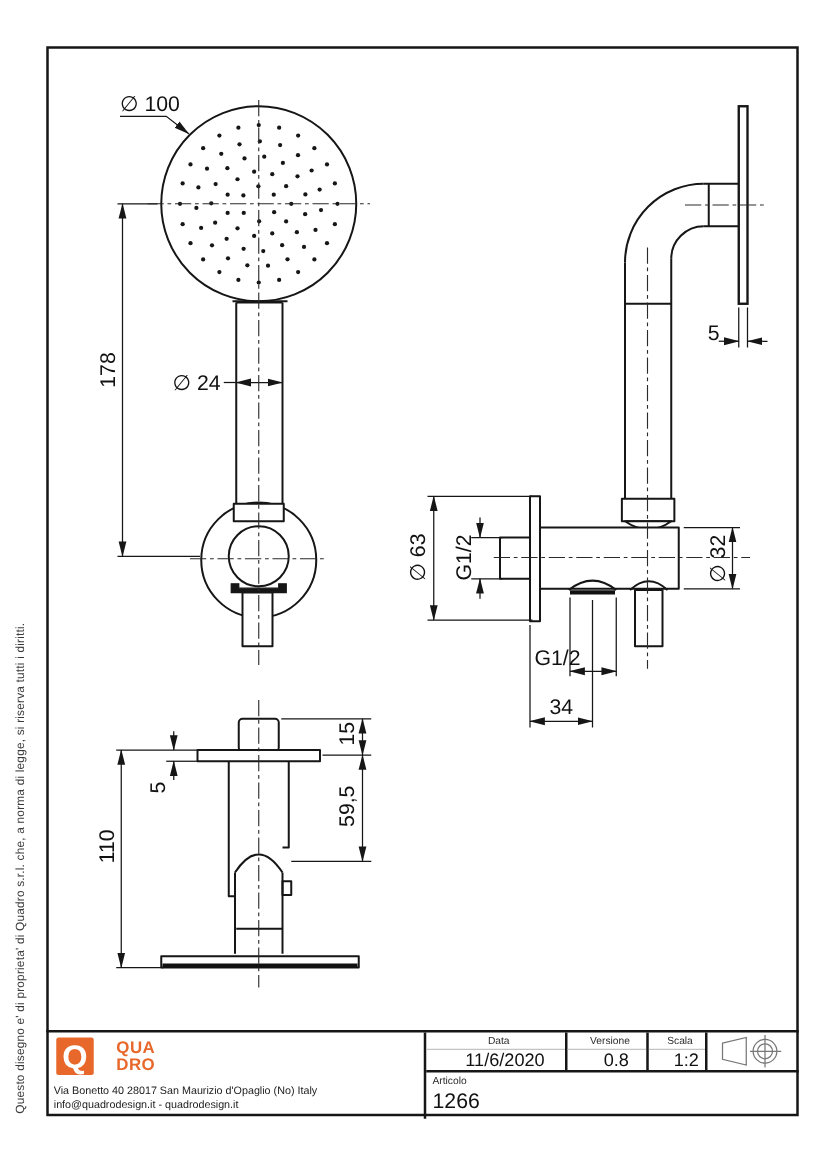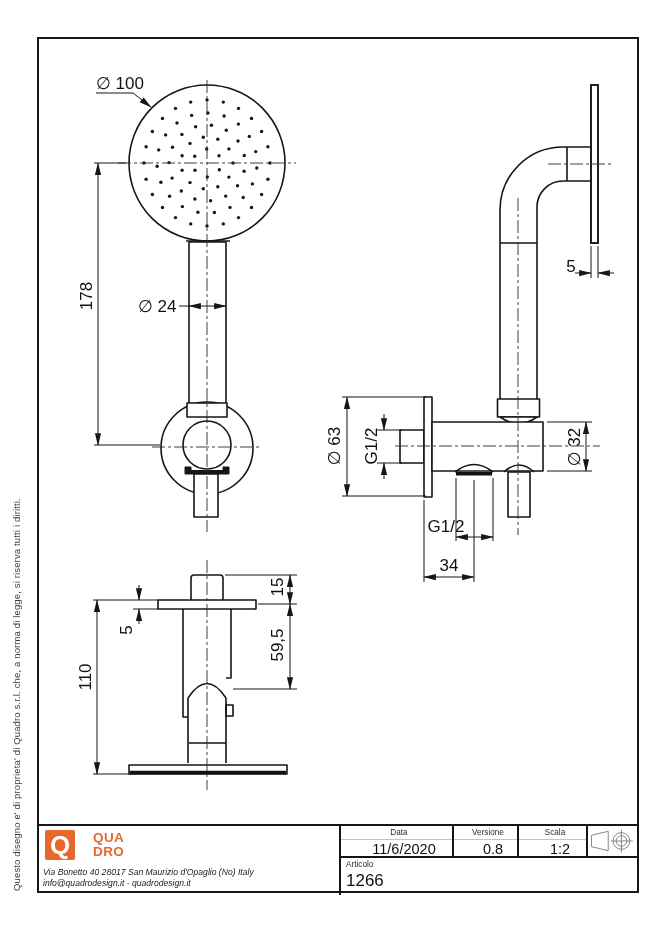--- a/index.html
+++ b/index.html
@@ -20,21 +20,21 @@
   text.dt{font-family:"Liberation Sans",sans-serif;font-size:17px;fill:#111;}
   
   .strip{position:absolute;left:37px;top:824px;width:602px;height:69px;
          border-top:2.2px solid #161616;box-sizing:border-box;}
   .logo{position:absolute;left:8px;top:4px;display:flex;}
   .logo-square{width:30px;height:30px;background:#E8682C;border-radius:2px;
          color:#fff;font-size:26px;font-weight:bold;display:flex;align-items:center;
          justify-content:center;line-height:30px;}
   .logo-word{margin-left:18px;color:#E8682C;font-size:13.5px;font-weight:bold;
          line-height:14px;letter-spacing:.4px;margin-top:1px;}
-  .address{position:absolute;left:6px;top:41px;font-size:8.6px;line-height:10.5px;color:#222;font-style:italic;}
+  .address{position:absolute;left:6px;top:41px;font-size:8.6px;line-height:10.5px;color:#222;}
   .tblock{position:absolute;left:302px;top:0;width:300px;height:69px;
          border-left:2.2px solid #161616;box-sizing:border-box;}
   .trow1{display:flex;height:30px;box-sizing:border-box;text-align:center;}
   .tcell{box-sizing:border-box;border-right:2.2px solid #161616;overflow:hidden;}
   .tcell.last{border-right:none;display:flex;align-items:center;justify-content:center;}
   .tcell .lbl,.trow2 .lbl{font-size:8.2px;color:#2b2b2b;padding:2px 0 1.5px 5px;}
   .tcell .lbl{border-bottom:1px solid #c4c4c4;}
   .tcell .val{font-size:14.5px;color:#111;padding:1px 0 0 15px;}
   .trow2{height:39px;border-top:2.2px solid #161616;box-sizing:border-box;}
   .trow2 .val{font-size:17px;color:#111;padding:0 0 0 5px;}
@@ -258,21 +258,21 @@
     <div class="tblock">
       <div class="trow1">
         <div class="tcell" style="width:113px">
           <div class="lbl">Data</div>
           <div class="val">11/6/2020</div>
         </div>
         <div class="tcell" style="width:65px">
           <div class="lbl">Versione</div>
           <div class="val">0.8</div>
         </div>
-        <div class="tcell" style="width:69px">
+        <div class="tcell" style="width:47px">
           <div class="lbl">Scala</div>
           <div class="val">1:2</div>
         </div>
         <div class="tcell last" style="flex:1">
           <svg width="58" height="28" viewBox="0 0 58 28">
             <g stroke="#777" stroke-width="1" fill="none">
               <path d="M4,7.5 L23,3 L23,25 L4,20.5 Z"></path>
               <circle cx="38" cy="14" r="9.5"></circle>
               <circle cx="38" cy="14" r="6"></circle>
               <path d="M38,1 V27 M26,14 H51"></path>

